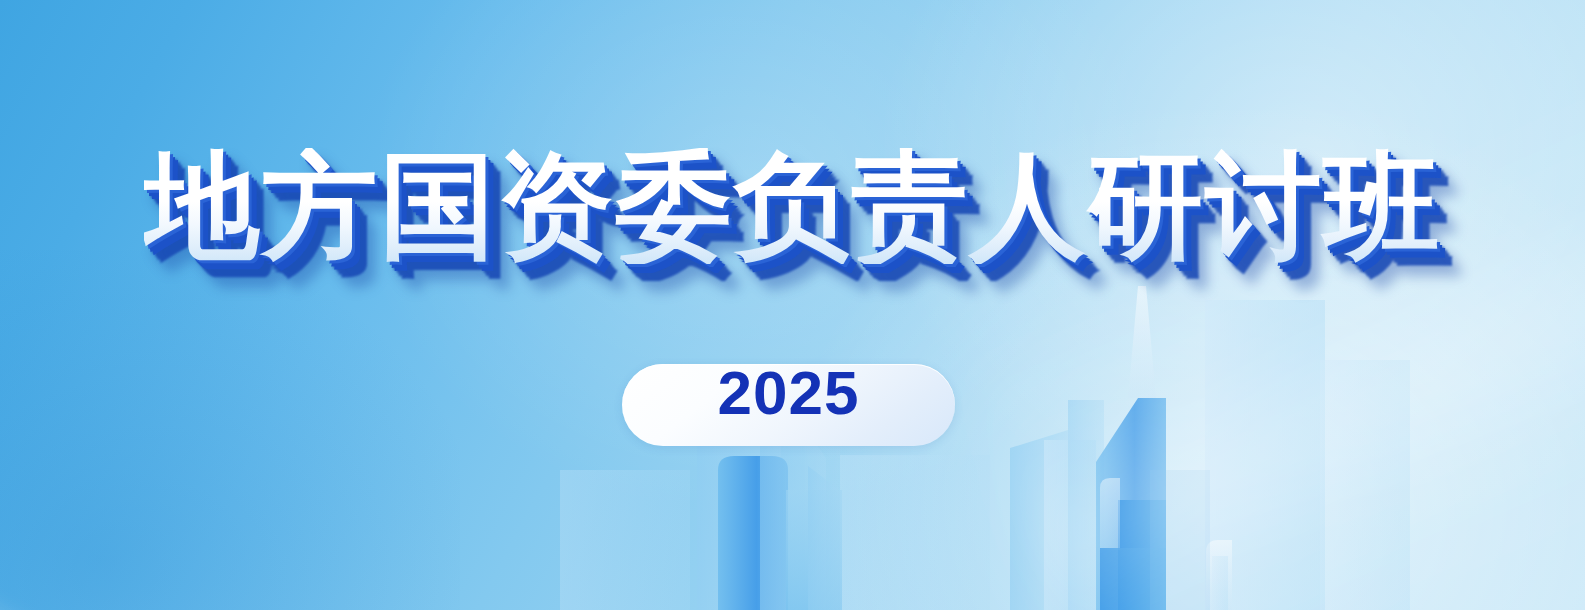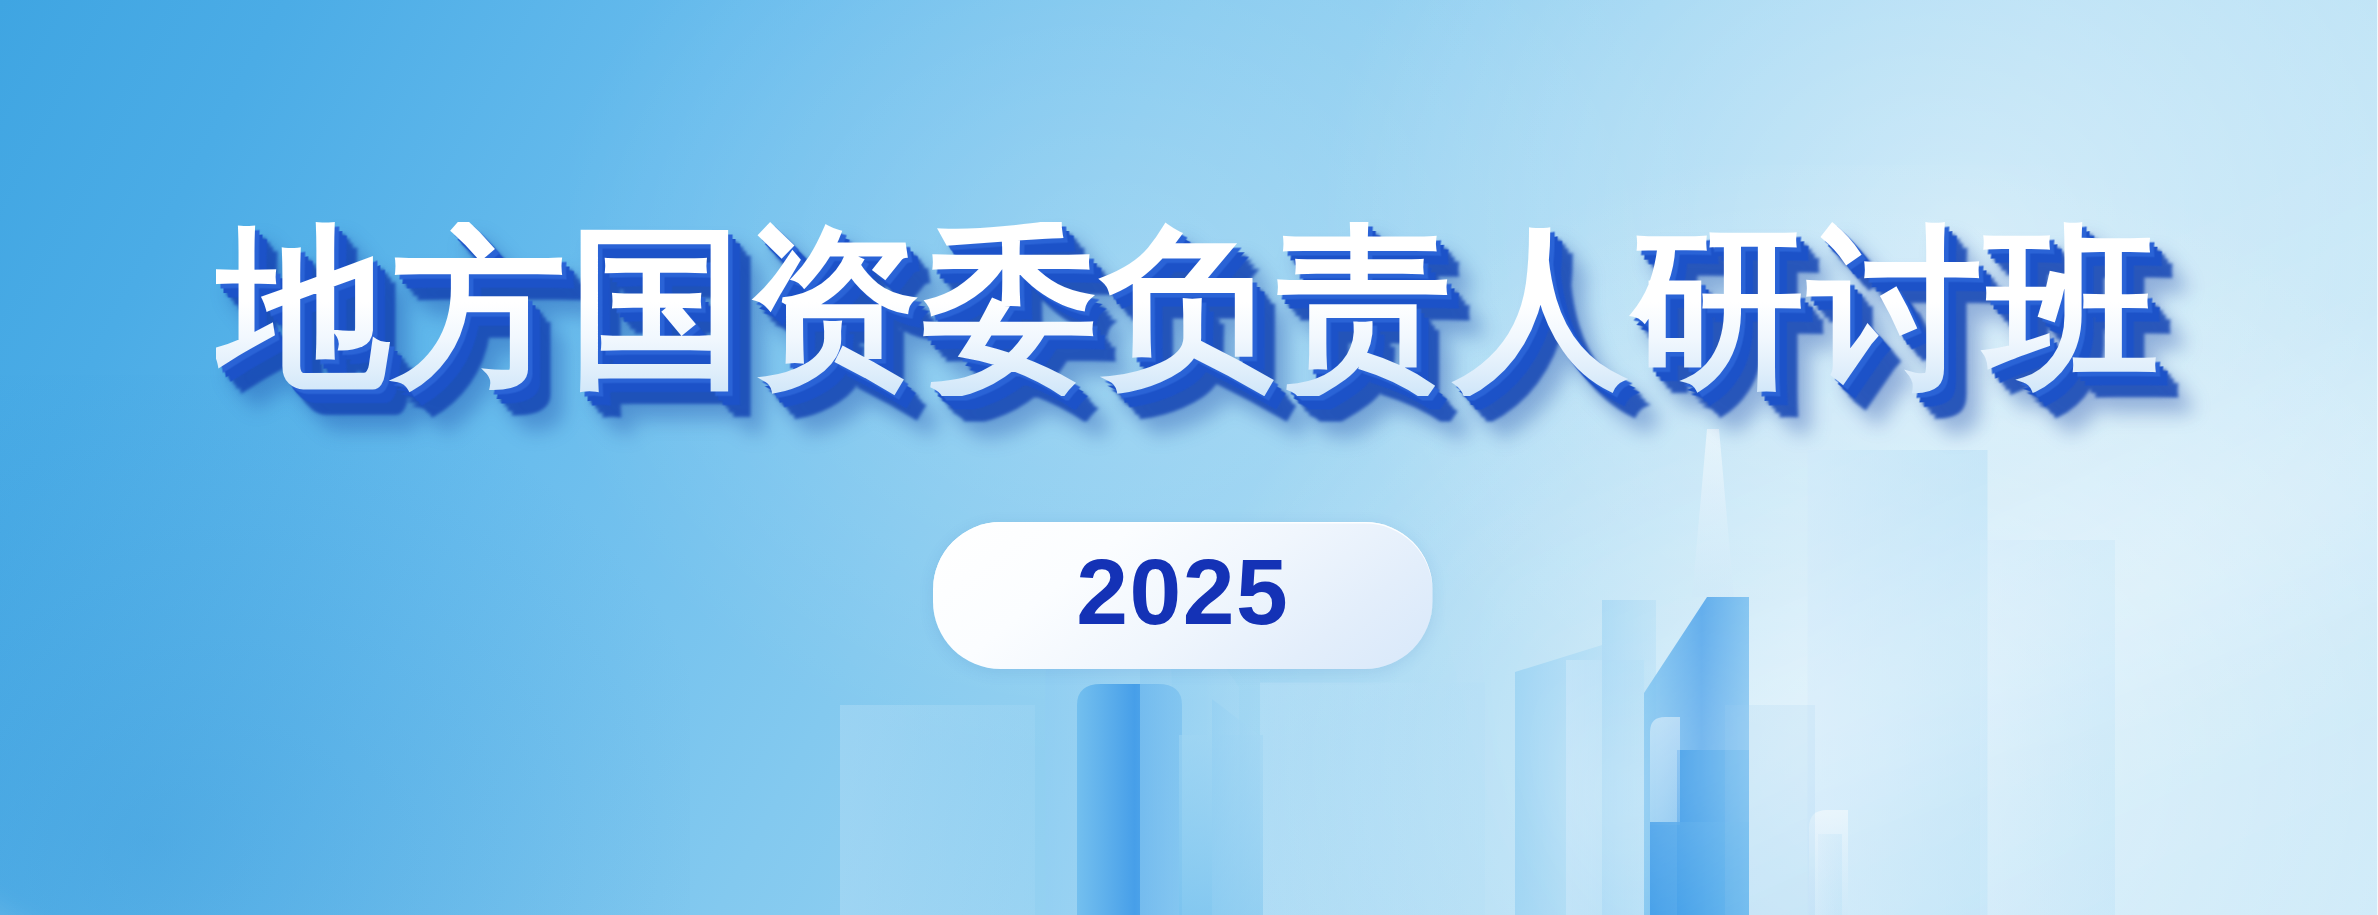--- a/index.html
+++ b/index.html
@@ -154,35 +154,34 @@
       drop-shadow(5px 6px 0 #1c52c8)
       drop-shadow(7px 8px 1px rgba(22,70,180,0.85))
       drop-shadow(9px 11px 6px rgba(18,60,160,0.35));
     white-space: nowrap;
   }
 
   
   .badge {
     position: absolute;
     left: 622px;
-    top: 348px;
+    top: 364px;
     width: 333px;
-    height: 98px;
+    height: 82px;
     border-radius: 45px;
     background: linear-gradient(142deg,
       #ffffff 0%,
       #fbfdff 30%,
       #f0f6fd 55%,
       #e3eefb 78%,
       #d8e8fa 100%);
     box-shadow:
       0 2px 10px rgba(30,90,170,0.12),
       inset 0 1px 0 rgba(255,255,255,0.9);
     display: flex;
-    align-items: center;
     justify-content: center;
   }
   .badge-year {
     font-family: "Liberation Sans", "DejaVu Sans", sans-serif;
     font-size: 62px;
     font-weight: 700;
     letter-spacing: 1px;
     color: #1432b6;
     line-height: 1;
     margin-top: -2px;

